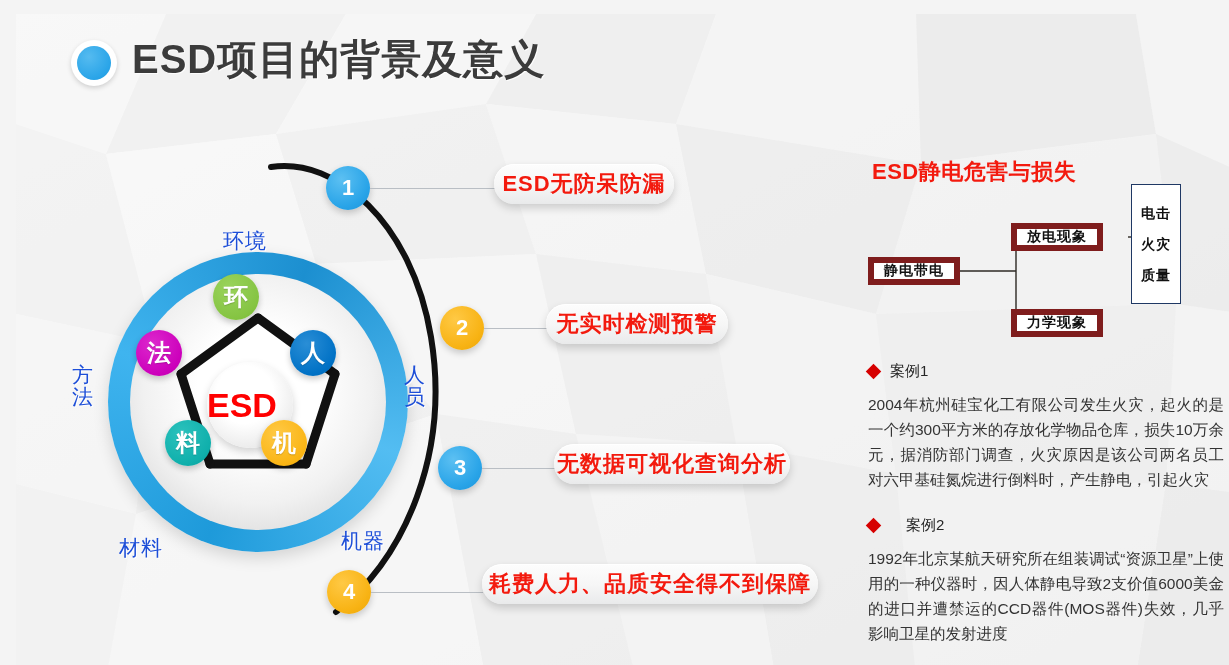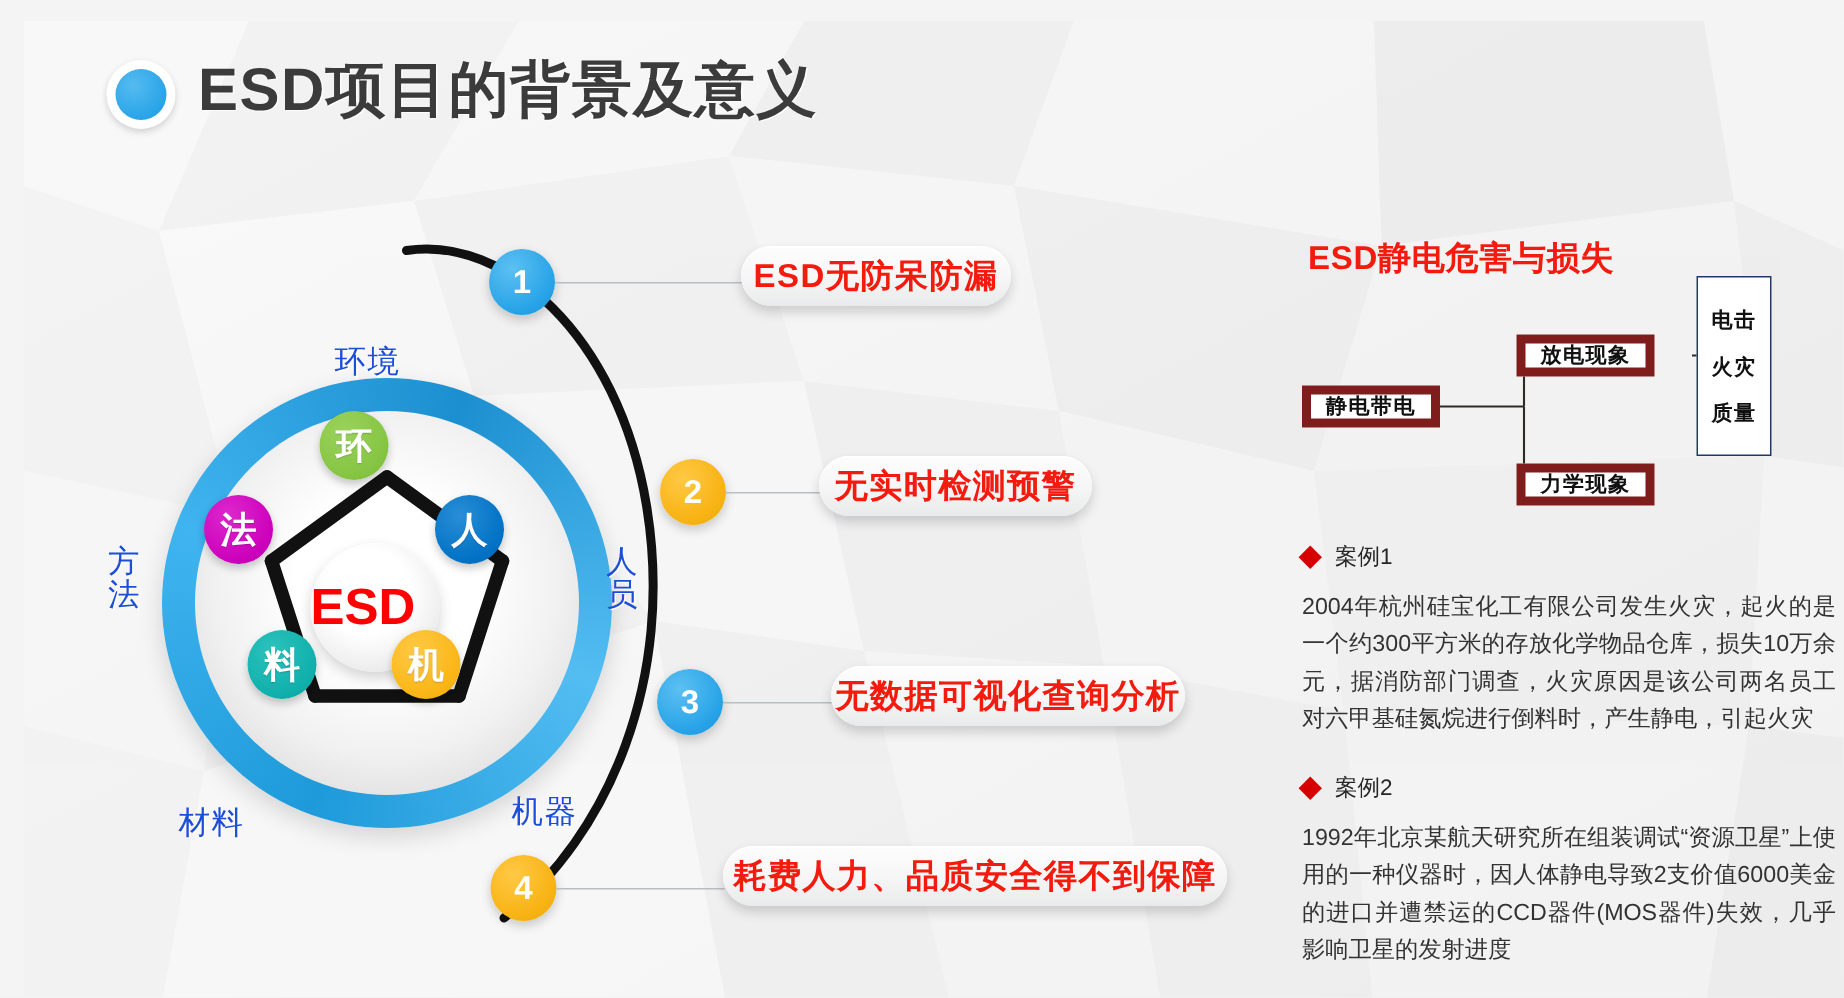--- a/index.html
+++ b/index.html
@@ -334,20 +334,20 @@
       <span>火灾</span>
       <span>质量</span>
     </div>
 
     <div class="case-head" style="left:12px; top:348px;">
       <span class="dia"></span>
       <span>案例1</span>
     </div>
     <div class="case-body" style="left:12px; top:378px;">2004年杭州硅宝化工有限公司发生火灾，起火的是一个约300平方米的存放化学物品仓库，损失10万余元，据消防部门调查，火灾原因是该公司两名员工对六甲基硅氮烷进行倒料时，产生静电，引起火灾</div>
 
-    <div class="case-head" style="left:12px; top:502px;">
+    <div class="case-head" style="left:12px; top:502px;gap:16px;">
       <span class="dia"></span>
       <span>案例2</span>
     </div>
     <div class="case-body" style="left:12px; top:532px;">1992年北京某航天研究所在组装调试“资源卫星”上使用的一种仪器时，因人体静电导致2支价值6000美金的进口并遭禁运的CCD器件(MOS器件)失效，几乎影响卫星的发射进度</div>
   </div>
 
 </div>
 
 </body></html>

